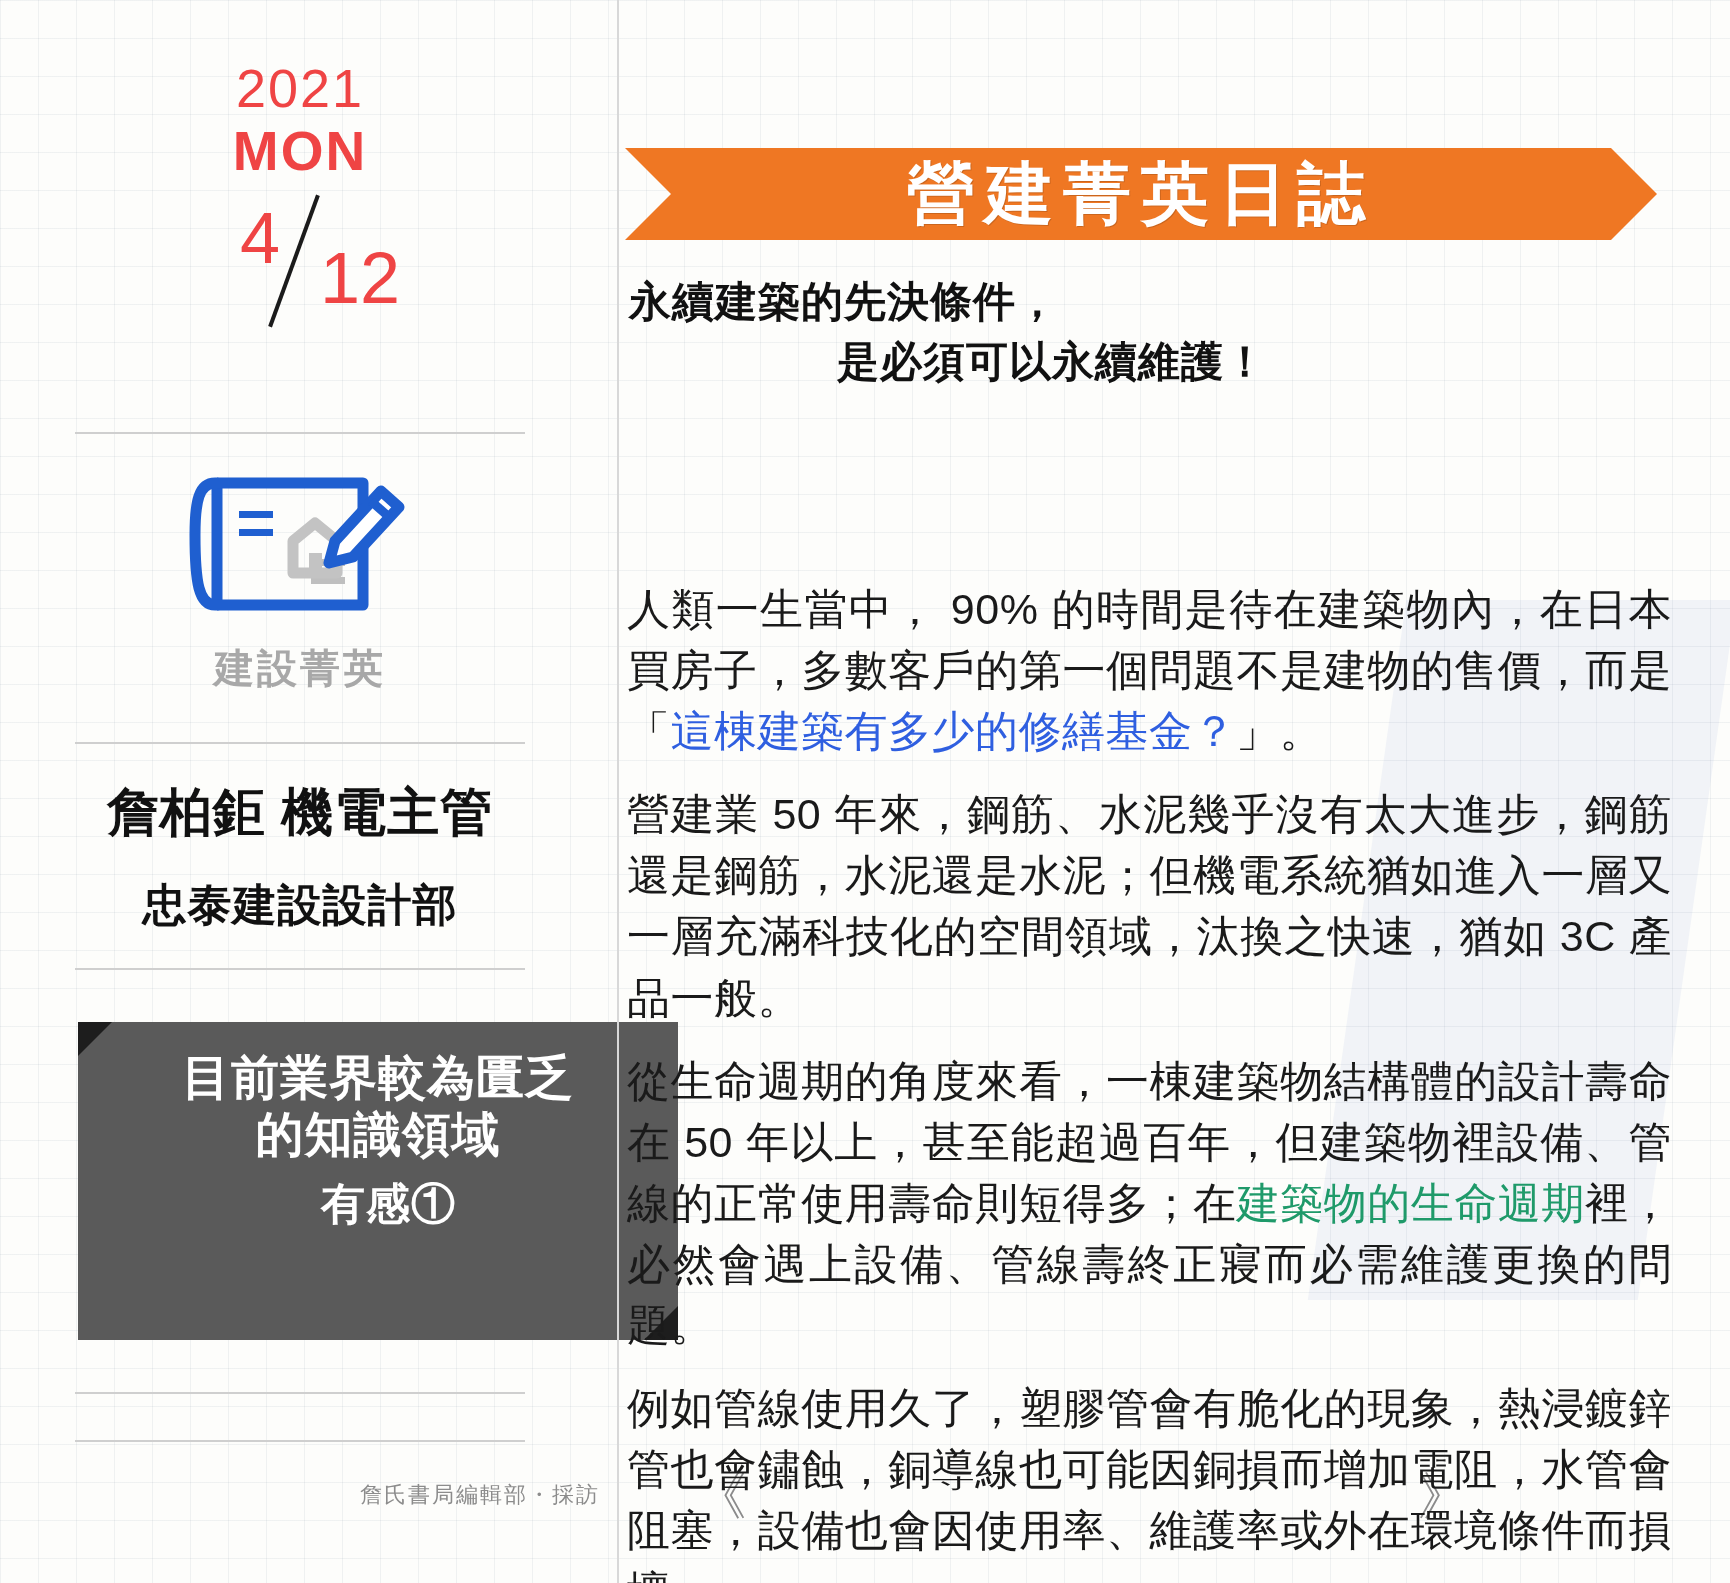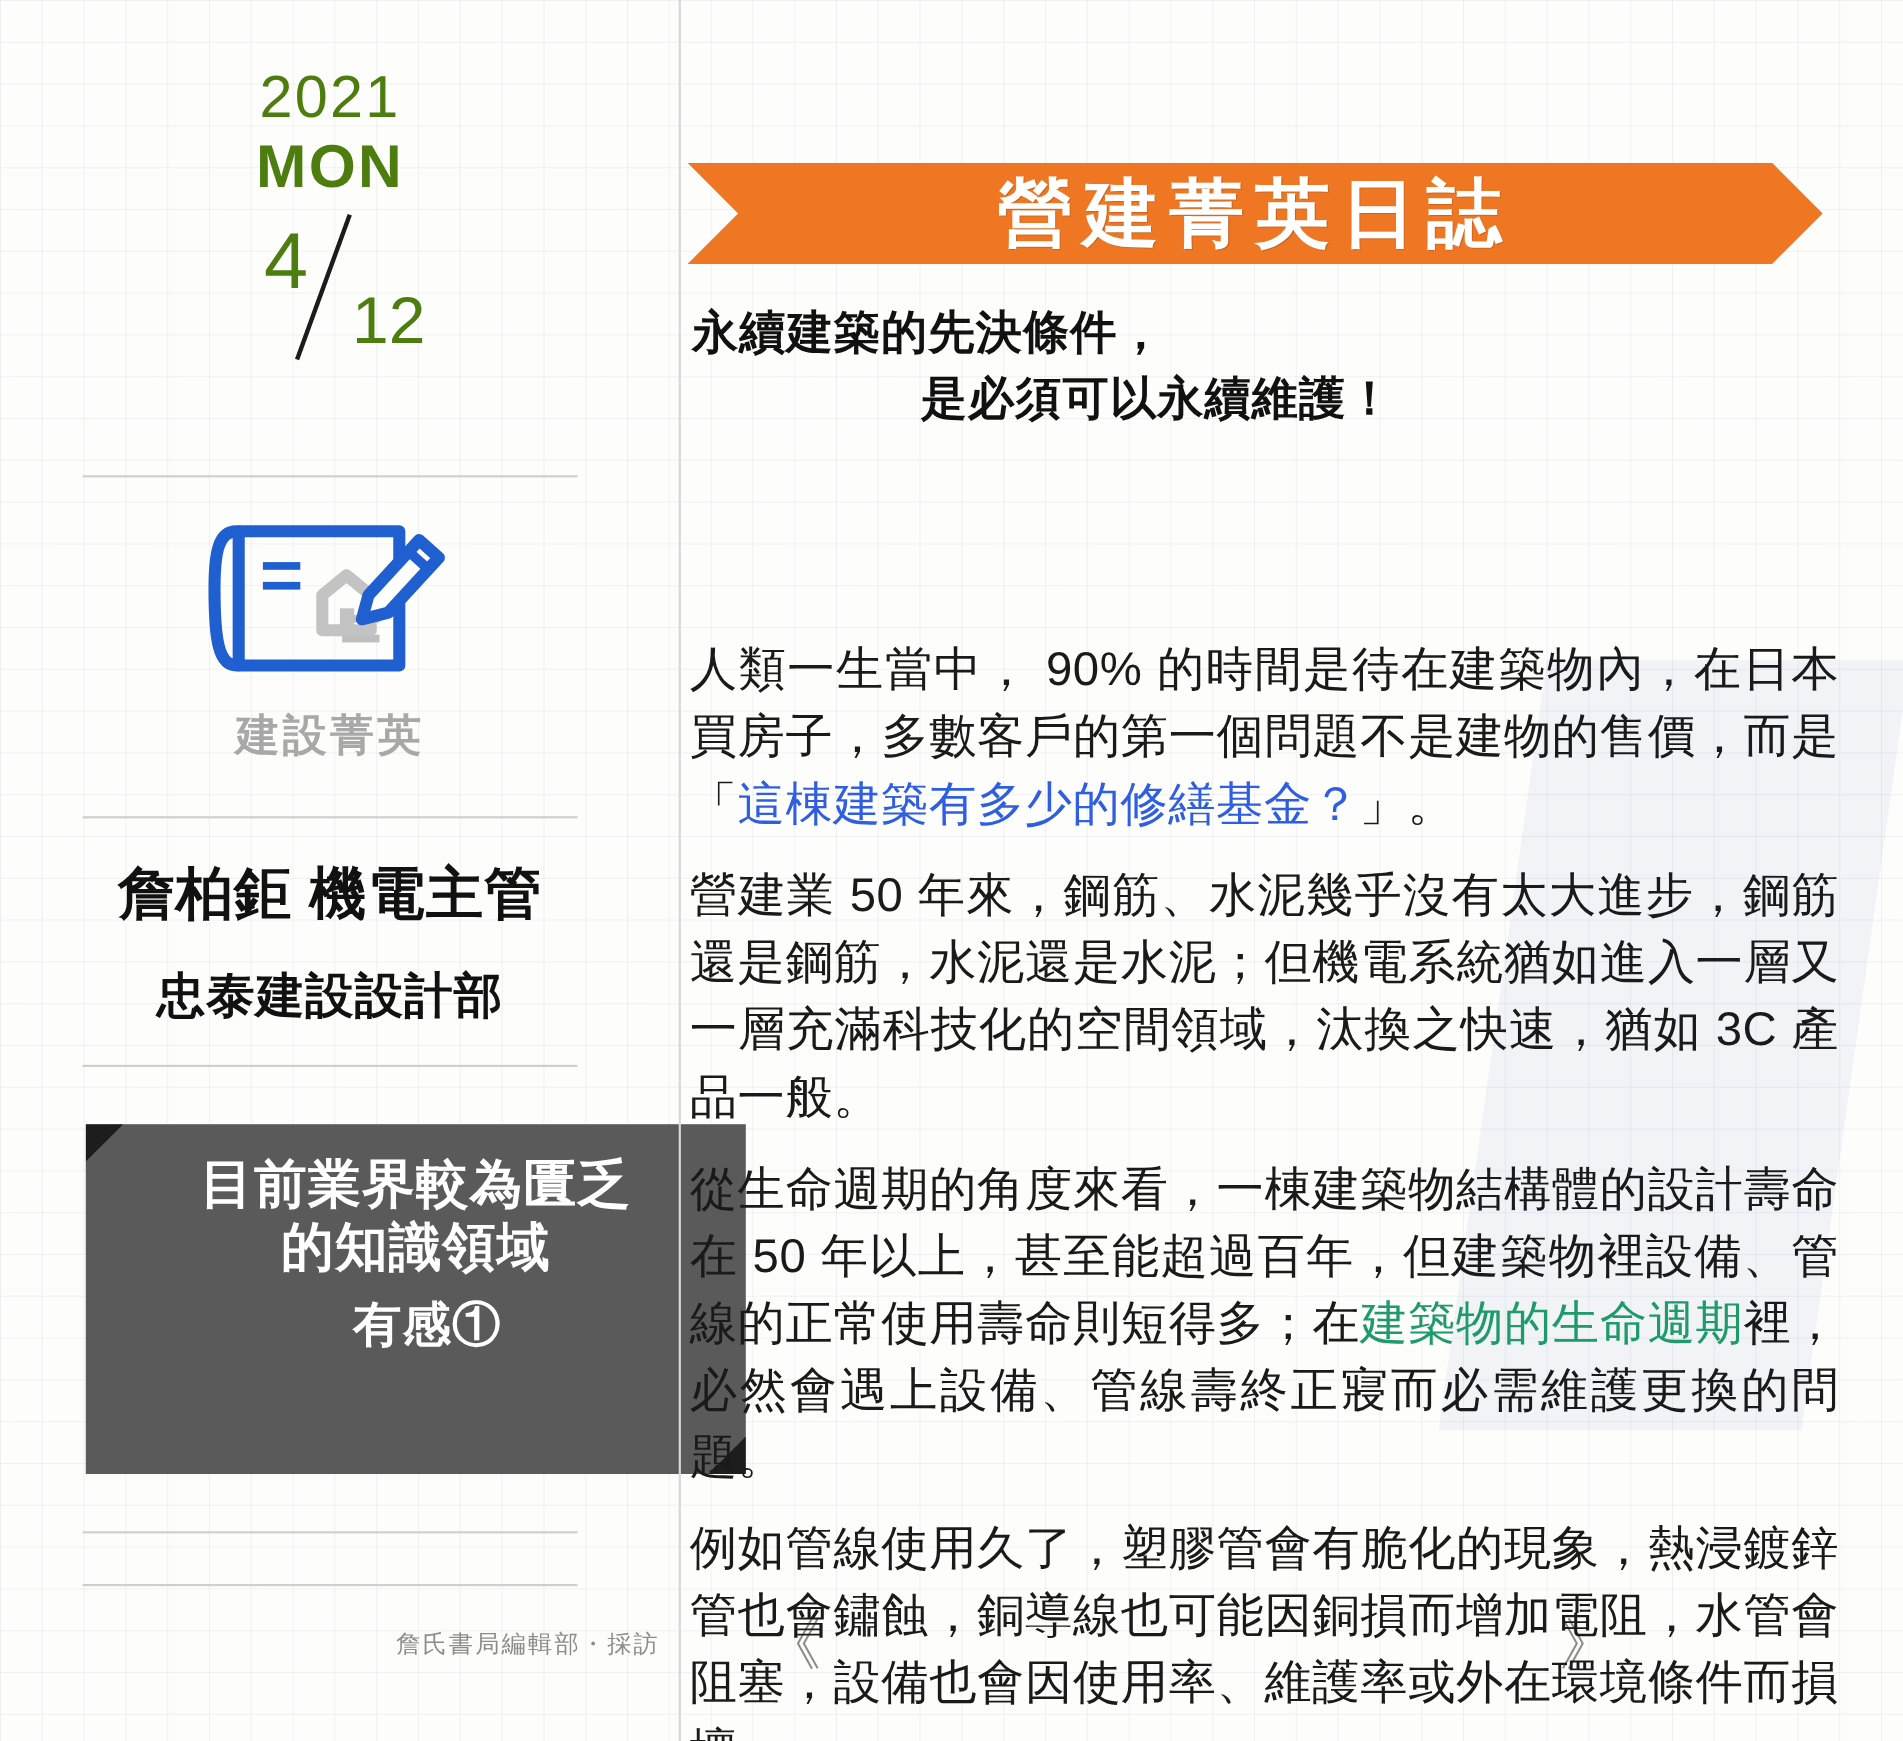--- a/index.html
+++ b/index.html
@@ -33,21 +33,21 @@
     top: 0;
     width: 600px;
     height: 1583px;
   }
   .date-block {
     position: absolute;
     left: 0;
     top: 60px;
     width: 600px;
     text-align: center;
-    color: #4d7c0f;
+    color: #ef4444;
   }
   .date-year {
     font-size: 54px;
     font-weight: 400;
     letter-spacing: 2px;
     line-height: 1.05;
   }
   .date-dow {
     font-size: 55px;
     font-weight: 700;
@@ -72,22 +72,22 @@
     top: 0px;
     width: 4px;
     height: 140px;
     background: #1b1b1b;
     transform: rotate(20deg);
     transform-origin: center;
   }
   .date-day {
     position: absolute;
     left: 320px;
-    top: 66px;
-    font-size: 60px;
+    top: 46px;
+    font-size: 72px;
     font-weight: 400;
   }
 
   .rule {
     position: absolute;
     left: 75px;
     width: 450px;
     height: 2px;
     background: #cfcfcf;
   }

